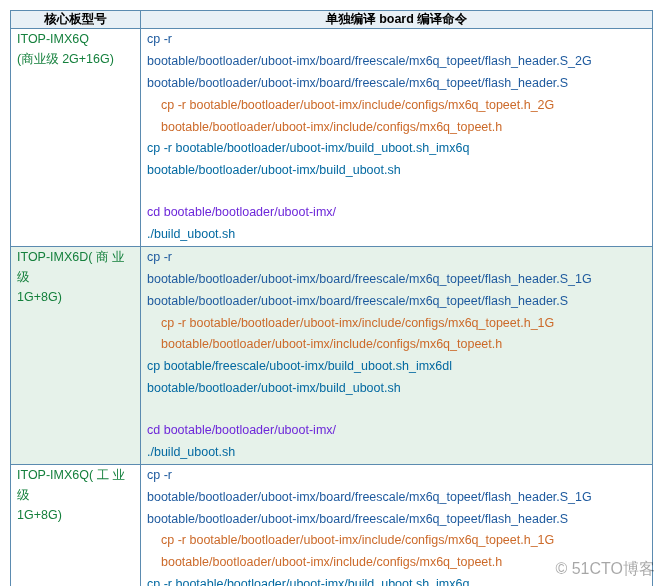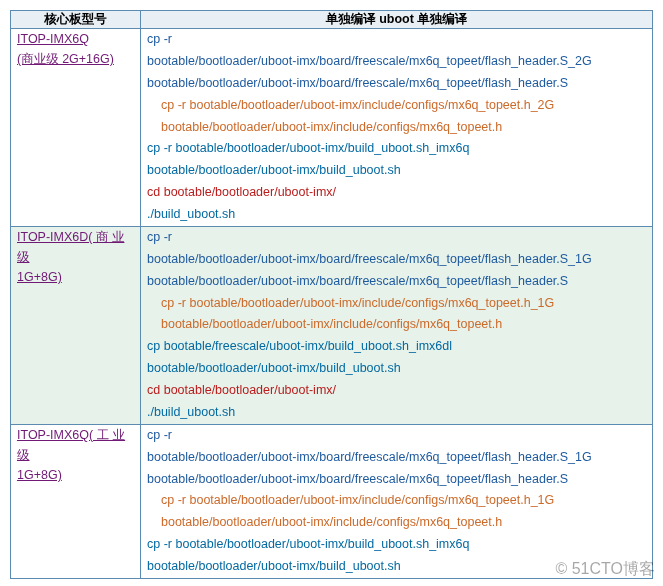--- a/index.html
+++ b/index.html
@@ -23,27 +23,27 @@
     text-align: left;
   }
   th {
     background: #e8f0f6;
     font-weight: bold;
     text-align: center;
     color: #000;
   }
   col.model { width: 130px; }
   col.cmd   { width: auto; }
-  .model-cell { color: #701a75; line-height: 1.6; text-decoration: underline; }
+  .model-cell { color: #15803d; line-height: 1.6; }
   .cmd-cell  { line-height: 1.75; color: #1e5a9e; word-break: break-all; }
   .cmd-cell .line { display: block; }
   .c-blue   { color: #1e5a9e; }
   .c-orange { color: #cc6a2a; margin-left: 14px; }
   .c-black  { color: #0369a1; }
-  .c-yellow { color: #b91c1c; }
+  .c-yellow { color: #6d28d9; margin-top: 20px; }
   .bg-green td { background: #e6f2ea; }
   .bg-plain td { background: #fff; }
   .watermark {
     position: fixed;
     right: 8px;
     bottom: 6px;
     font-size: 16px;
     color: rgba(0,0,0,0.35);
     pointer-events: none;
   }
@@ -52,21 +52,21 @@
 <body>
 
 <table>
   <colgroup>
     <col class="model">
     <col class="cmd">
   </colgroup>
   <thead>
     <tr>
       <th>核心板型号</th>
-      <th>单独编译 uboot 单独编译</th>
+      <th>单独编译 board 编译命令</th>
     </tr>
   </thead>
   <tbody id="tbody">
       <tr class="bg-plain">
         <td class="model-cell">ITOP-IMX6Q<br>(商业级  2G+16G)</td>
         <td class="cmd-cell">
           <span class="line c-blue">cp -r</span>
           <span class="line c-blue">bootable/bootloader/uboot-imx/board/freescale/mx6q_topeet/flash_header.S_2G</span>
           <span class="line c-blue">bootable/bootloader/uboot-imx/board/freescale/mx6q_topeet/flash_header.S</span>
           <span class="line c-orange">cp -r bootable/bootloader/uboot-imx/include/configs/mx6q_topeet.h_2G</span>

